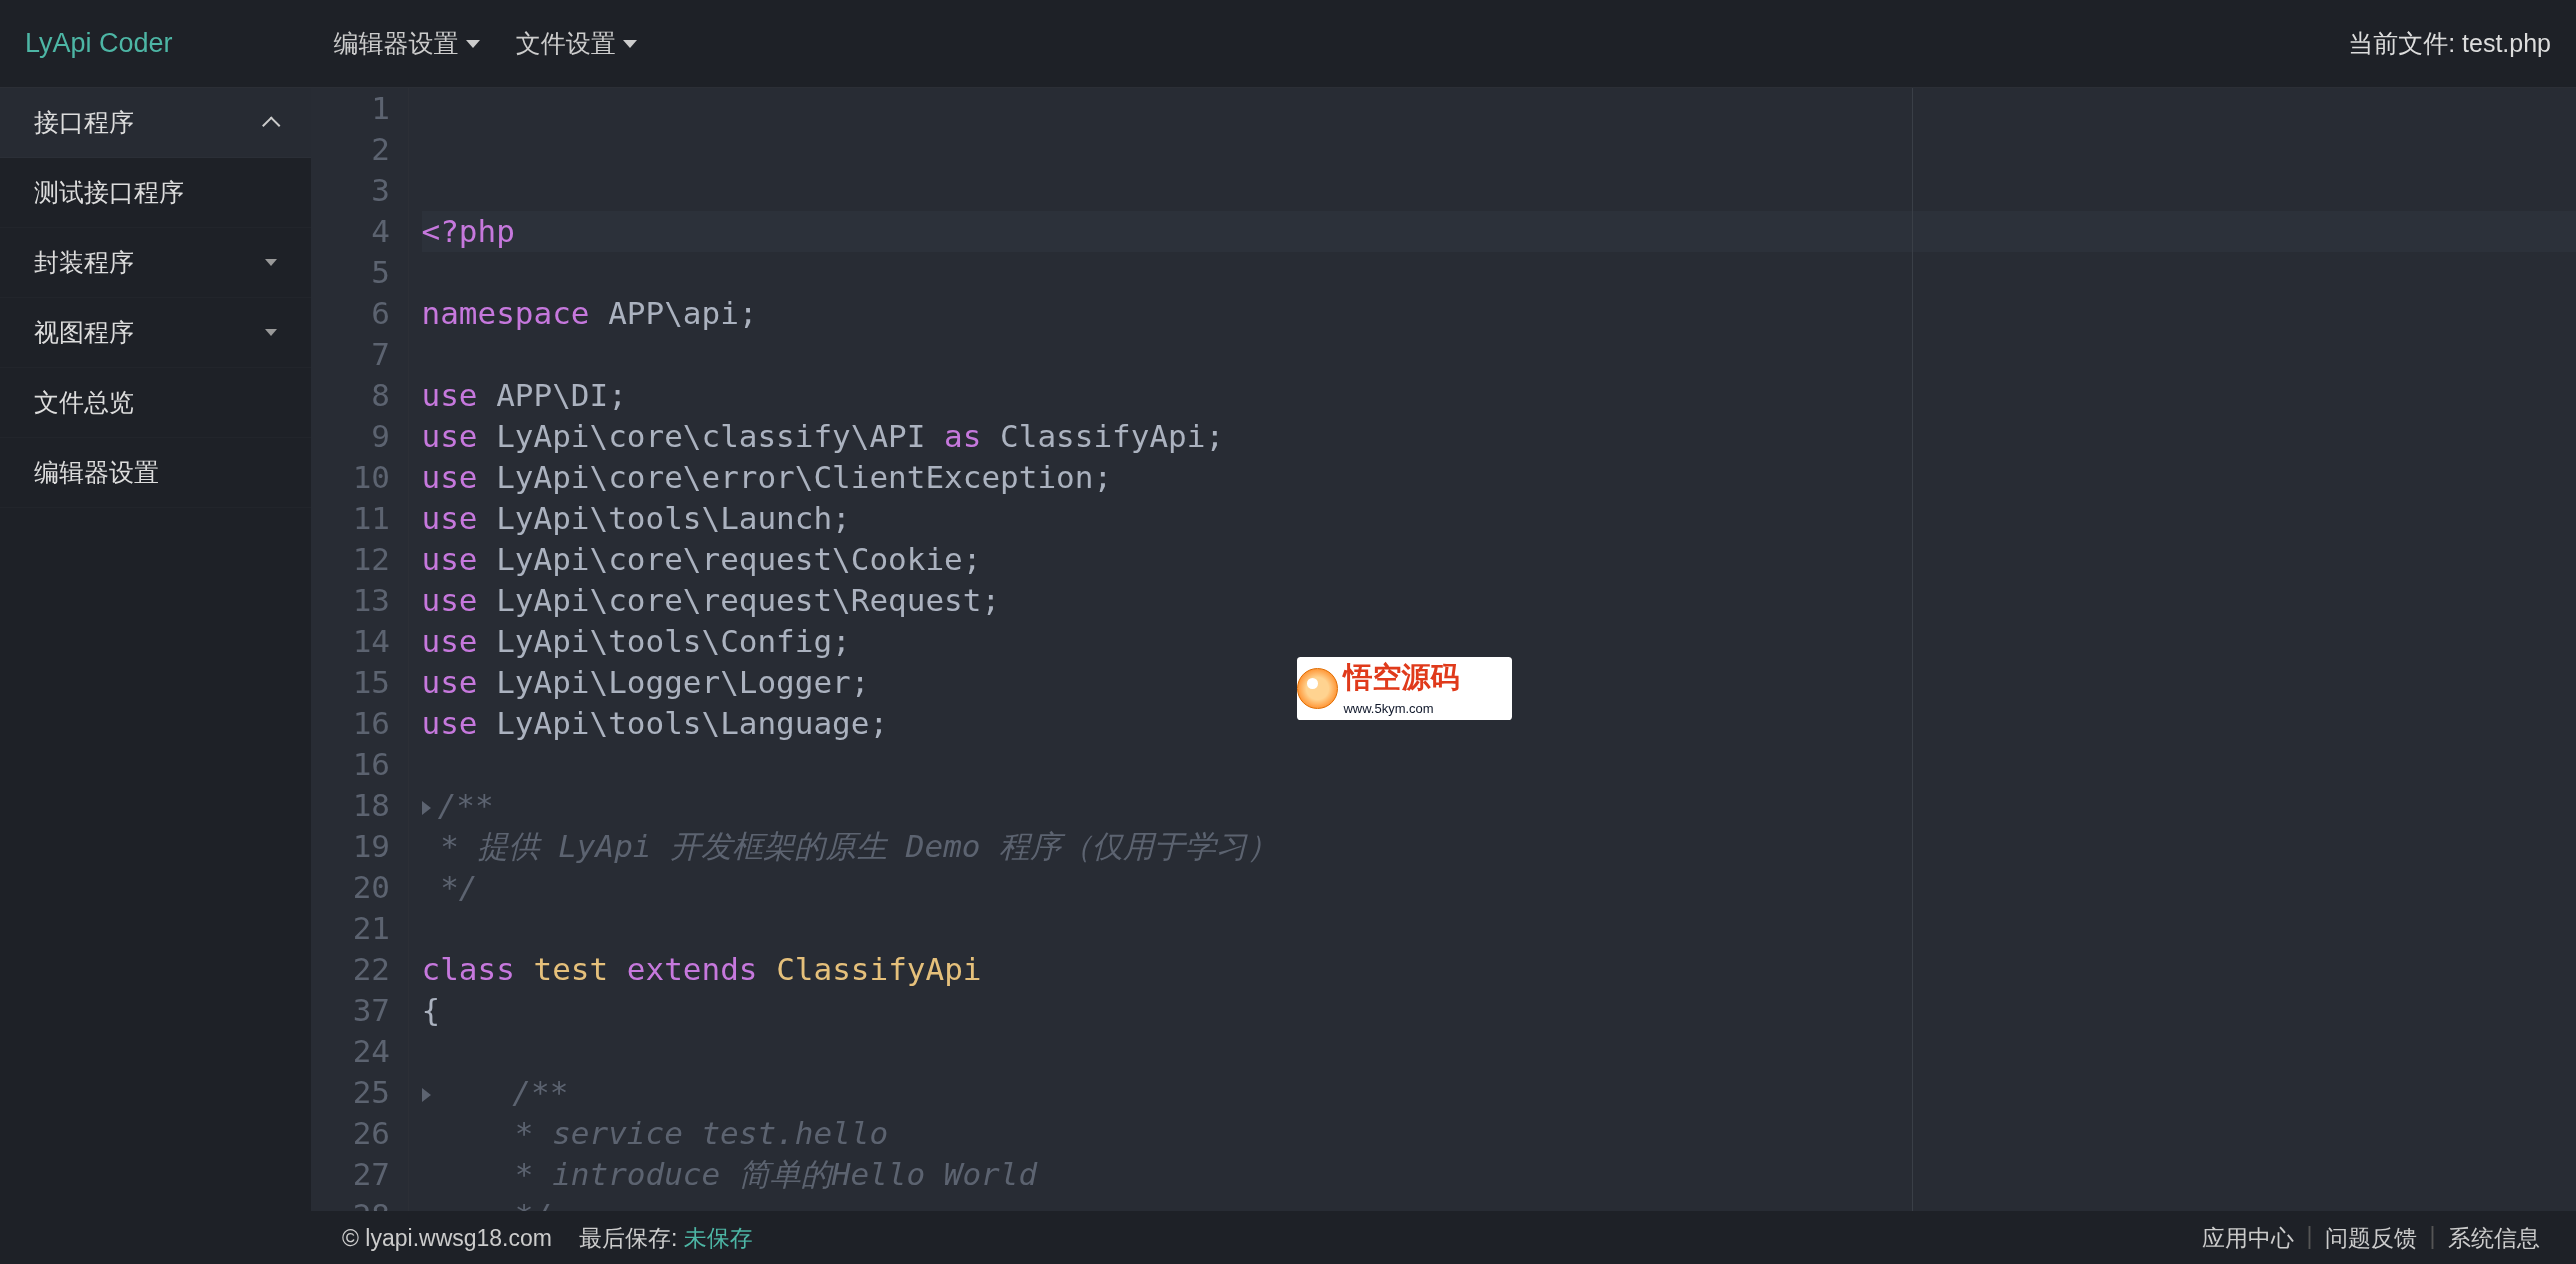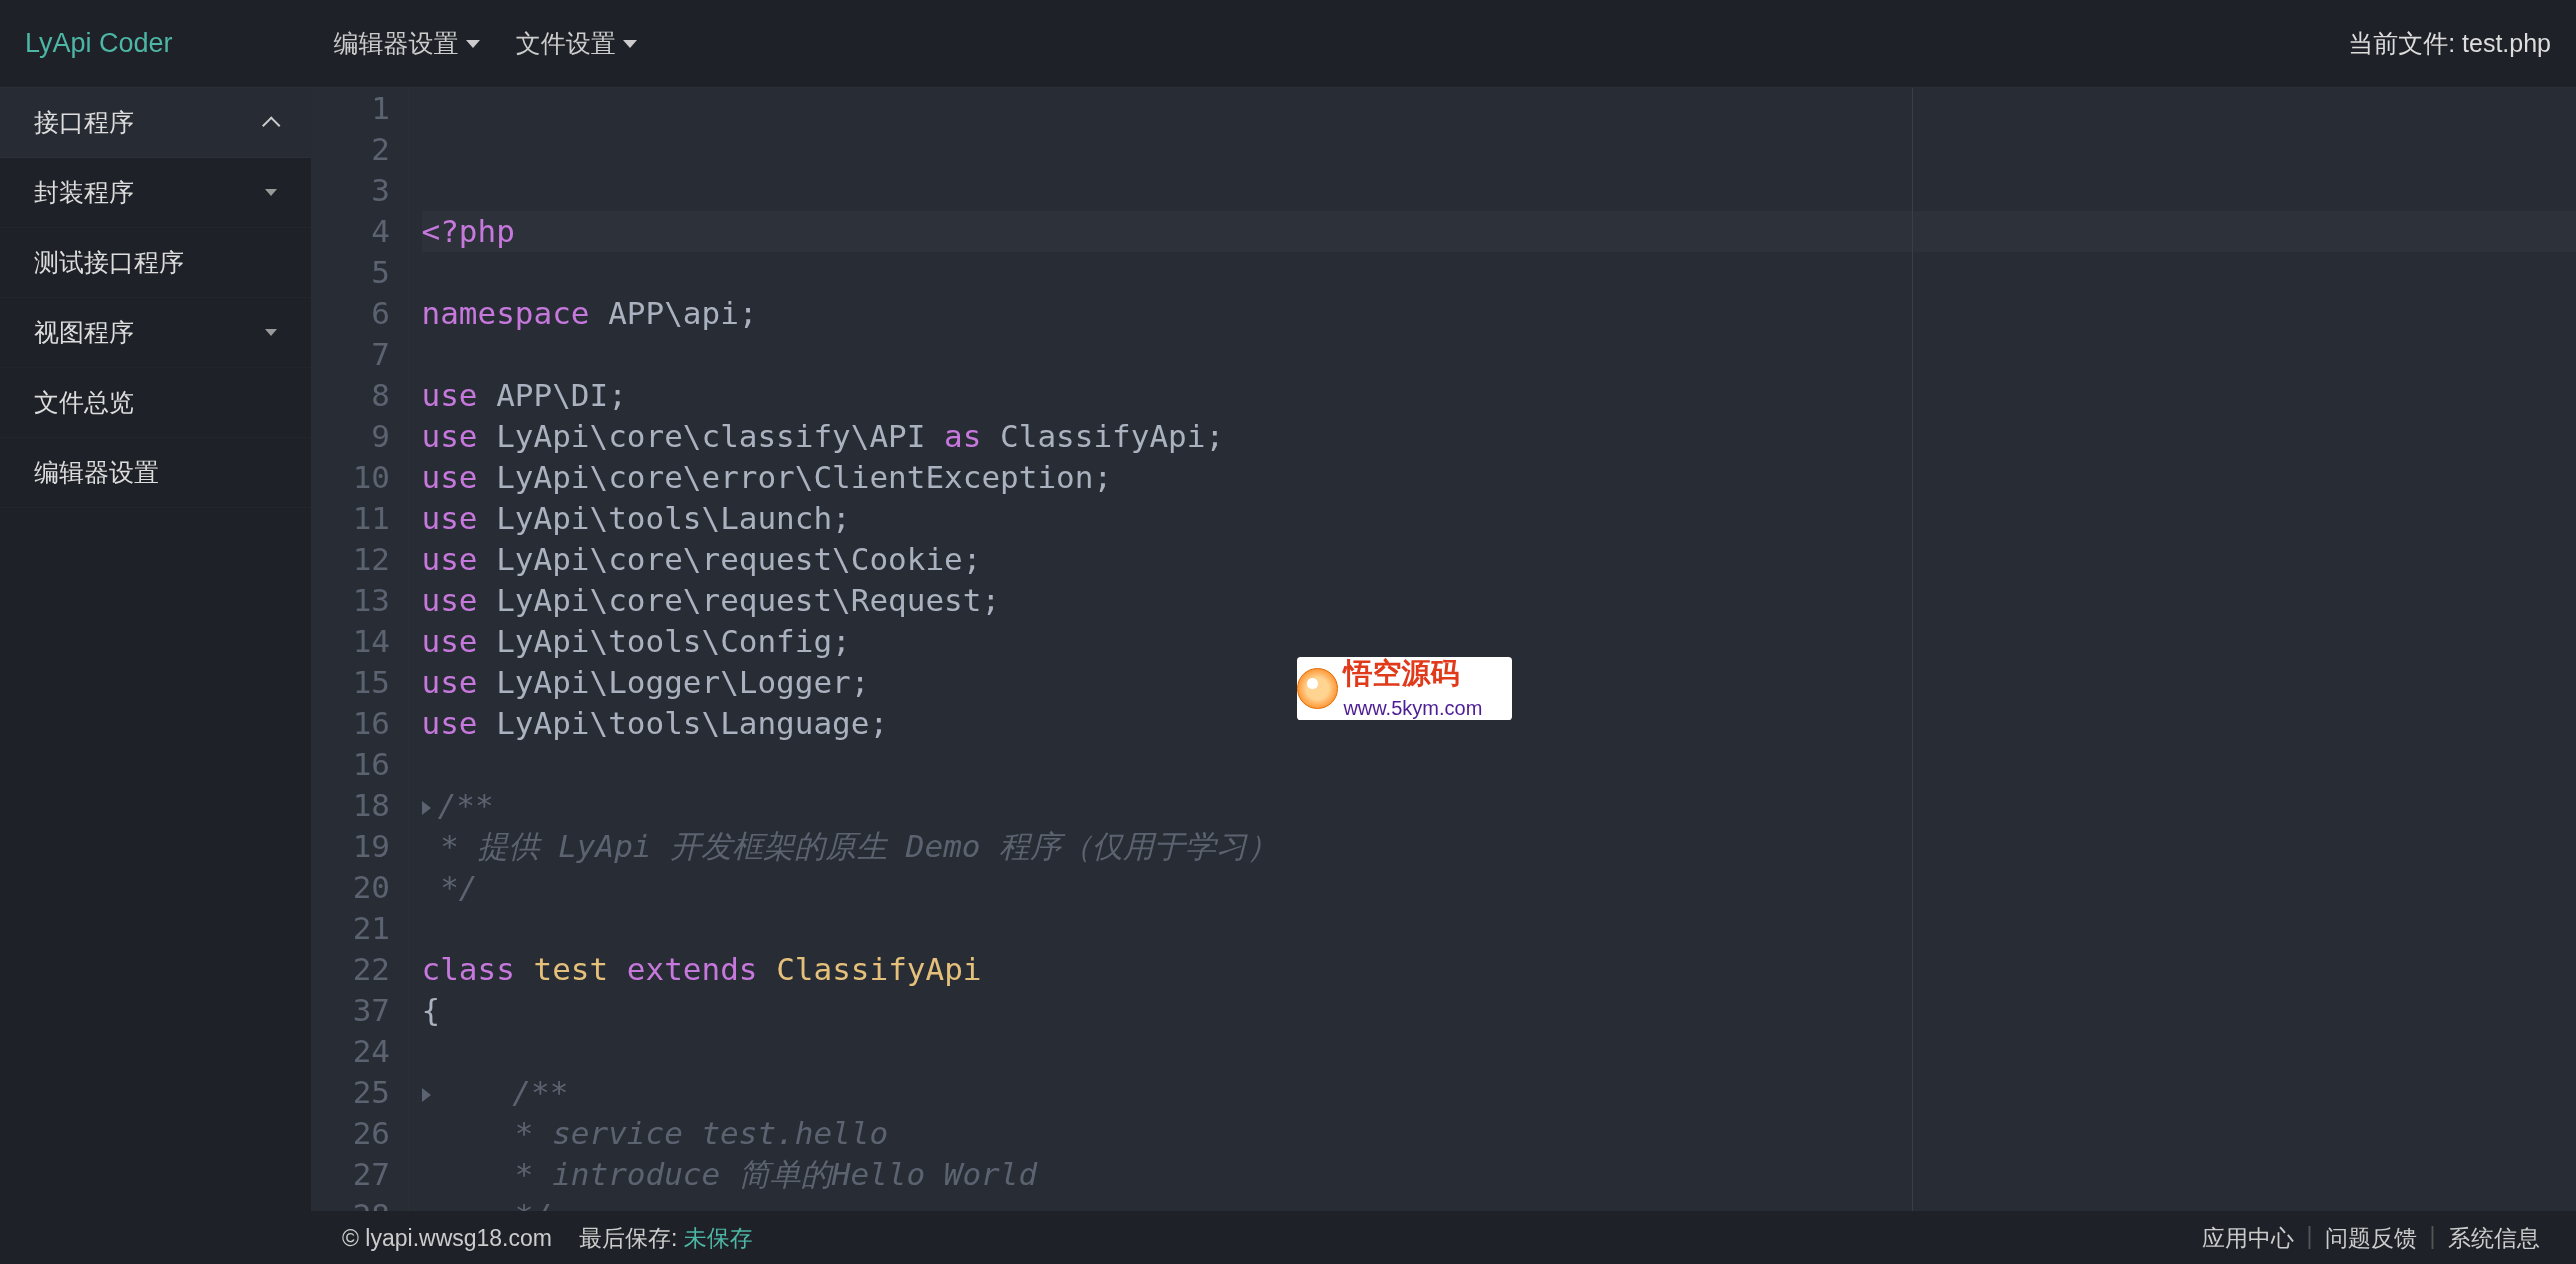--- a/index.html
+++ b/index.html
@@ -125,21 +125,21 @@
   background: radial-gradient(circle,#ffd390 40%,#ff9a3c 70%);
   border: 1.8px solid #e06c00;
   position: relative;
 }
 .wm-icon::after{
   content:''; position:absolute; left:9px; top:9px;
   width:10.7px; height:10.7px; background:#fff; border-radius:50%;
 }
 .wm-text { display:flex; flex-direction:column; line-height:1; }
 .wm-cn { color:#e03a1b; font-size:29px; font-weight:700; font-family:"Microsoft YaHei"; }
-.wm-url { color:#4c1d95; font-size:20px; margin-top:10px; }
+.wm-url { color:#0f172a; font-size:13px; margin-top:10px; }
 .footer {
   position: absolute;
   bottom: 0; left: 4px; right: 0;
   height: 54px;
   background: #1e2127;
   display: flex; align-items: center;
   padding: 0 36px 0 338px;
   font-size: 23px;
   color: #ccc;
 }
@@ -174,25 +174,25 @@
   </div>
 </div>
 
 <div class="main">
   <div class="sidebar" id="sidebar">
       <div class="side-item header">
         <span>接口程序</span>
         <span class="chev-up"></span>
       </div>
       <div class="side-item">
+        <span>测试接口程序</span>
+      </div>
+      <div class="side-item">
         <span>封装程序</span>
         <span class="caret-down small"></span>
-      </div>
-      <div class="side-item">
-        <span>测试接口程序</span>
       </div>
       <div class="side-item">
         <span>视图程序</span>
         <span class="caret-down small"></span>
       </div>
       <div class="side-item">
         <span>文件总览</span>
       </div>
       <div class="side-item">
         <span>编辑器设置</span>

